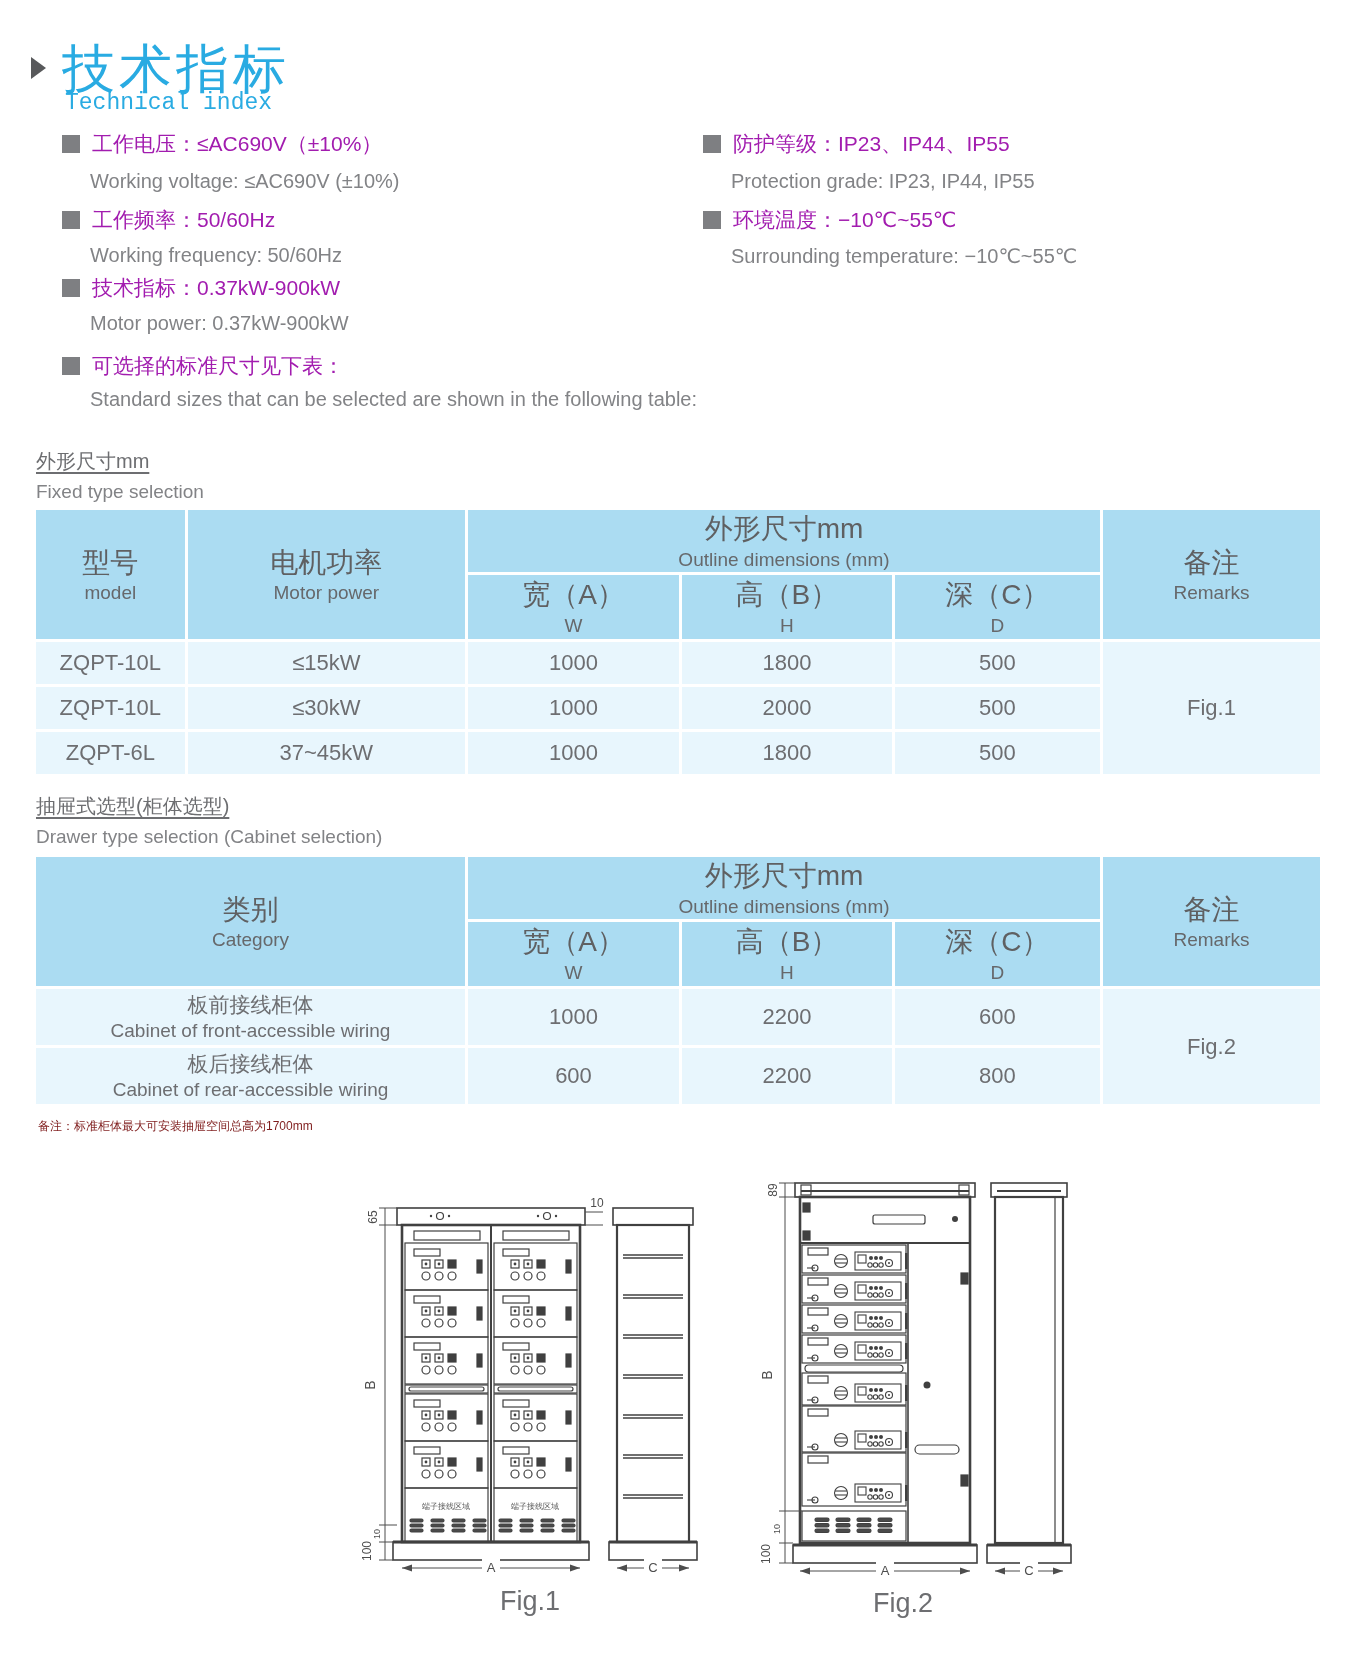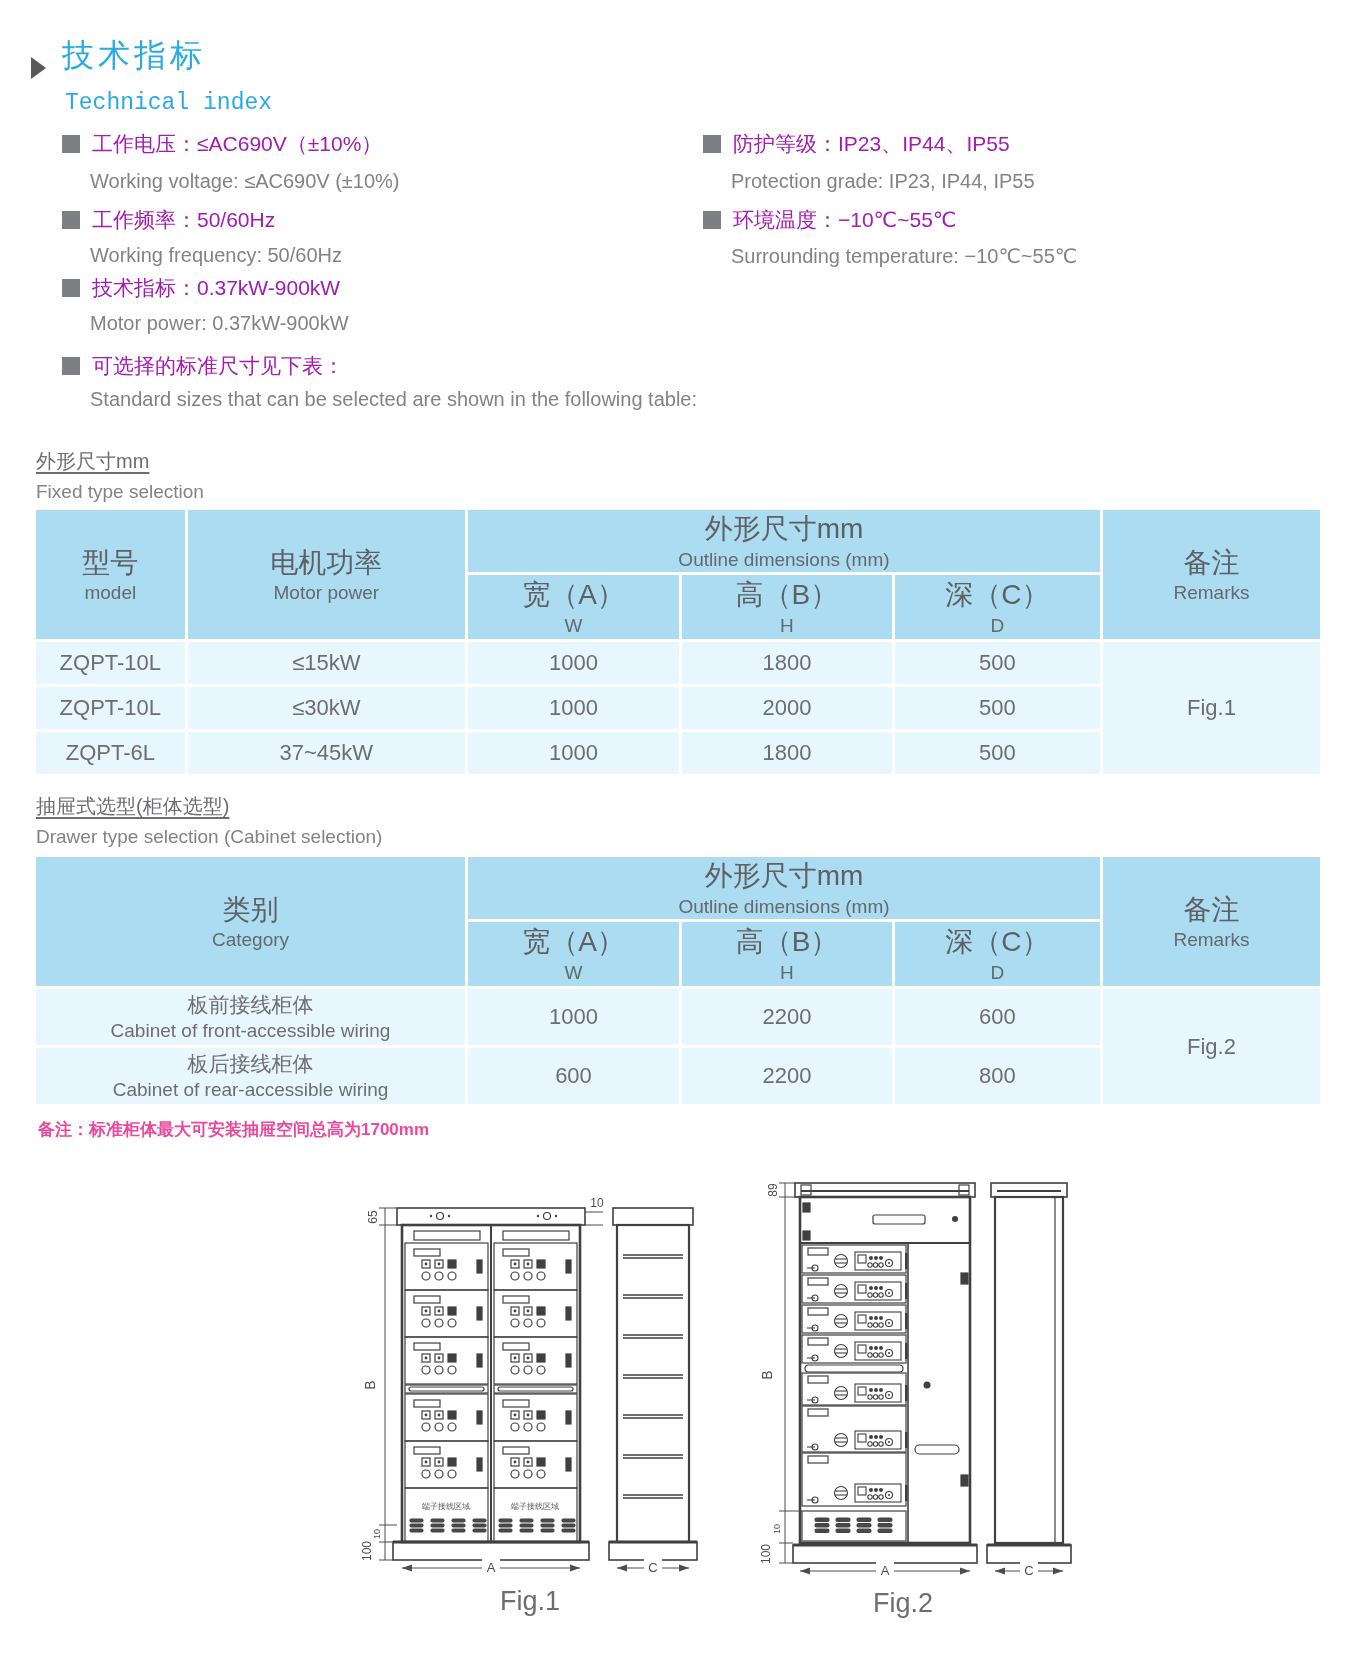--- a/index.html
+++ b/index.html
@@ -1,39 +1,39 @@
 <!DOCTYPE html>
 <html><head>
 <meta charset="utf-8">
 <style>
   html,body{margin:0;padding:0;background:#fff;}
   .page{position:relative;width:1357px;height:1660px;background:#fff;overflow:hidden;
         font-family:"Liberation Sans","DejaVu Sans",sans-serif;color:#6d6e71;}
   .abs{position:absolute;}
   
   .title-arrow{width:0;height:0;border-left:15px solid #58595b;border-top:11px solid transparent;border-bottom:11px solid transparent;}
-  .title-zh{font-size:32px;color:#29abe2;letter-spacing:4px;font-weight:400;}
+  .title-zh{font-size:53px;color:#29abe2;letter-spacing:4px;font-weight:400;}
   .title-en{font-size:23px;color:#29abe2;font-family:Liberation Mono, monospace;}
   
   .zh-spec{display:flex;align-items:center;gap:12px;font-size:21px;color:#a21caf;white-space:nowrap;}
   .bullet{width:18px;height:18px;background:#7e7f82;flex:0 0 auto;}
   .en-spec{font-size:20px;color:#828386;white-space:nowrap;}
   
   .sec-zh{font-size:20px;color:#6d6e71;text-decoration:underline;text-underline-offset:4px;}
   .sec-en{font-size:19px;color:#828386;}
   
   table.spec{border-collapse:separate;border-spacing:3px;table-layout:fixed;}
   table.spec td{vertical-align:middle;text-align:center;padding:0;}
   td.h{background:#abdcf2;color:#5f6062;}
   td.c{background:#e8f6fd;color:#6d6e71;font-size:22px;}
   .h .zh{font-size:28px;line-height:1.35;}
   .h .en{font-size:19px;line-height:1.3;color:#66686b;}
   .cat .zh{font-size:21px;line-height:1.25;}
   .cat .en{font-size:19px;line-height:1.25;color:#6d6e71;}
-  .note-zh{font-size:17px;color:#ec4899;white-space:nowrap;font-weight:bold;}
+  .note-zh{font-size:12px;color:#7f1d1d;white-space:nowrap;}
   .note-en{font-size:19px;color:#828386;white-space:nowrap;}
   .caption{font-size:27px;color:#6d6e71;text-align:center;}
   svg text{font-family:"Liberation Sans","DejaVu Sans",sans-serif;}
 </style>
 </head>
 <body>
 
 <div class="page">
 
   <div class="abs title-arrow" style="left:31px;top:57px;"></div>

